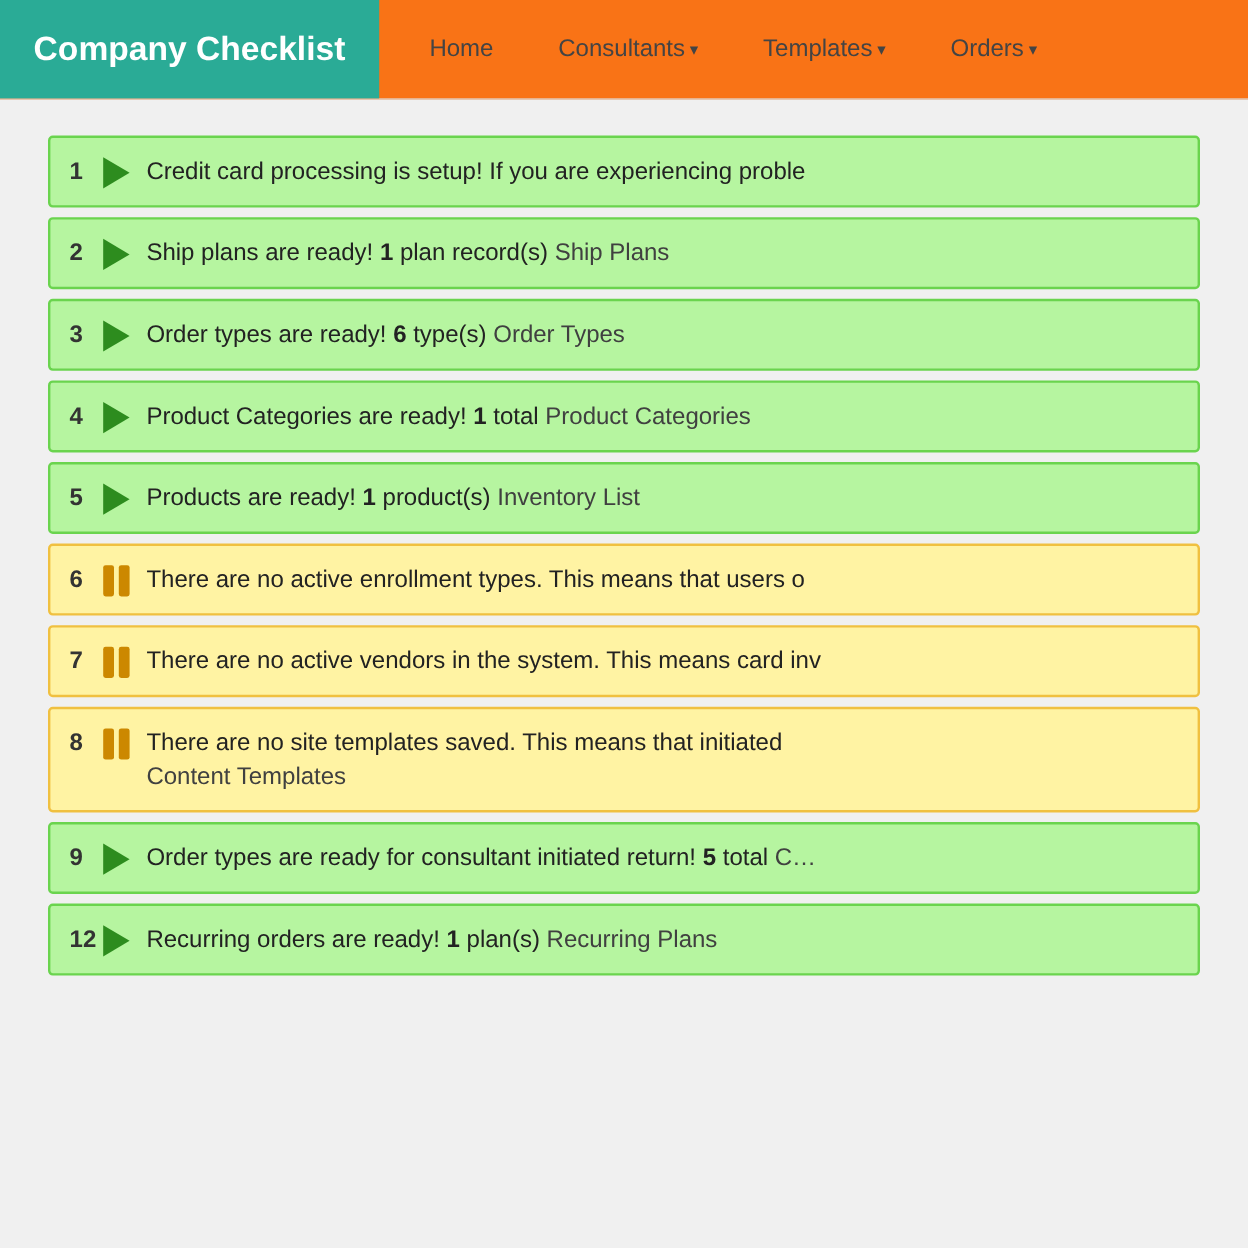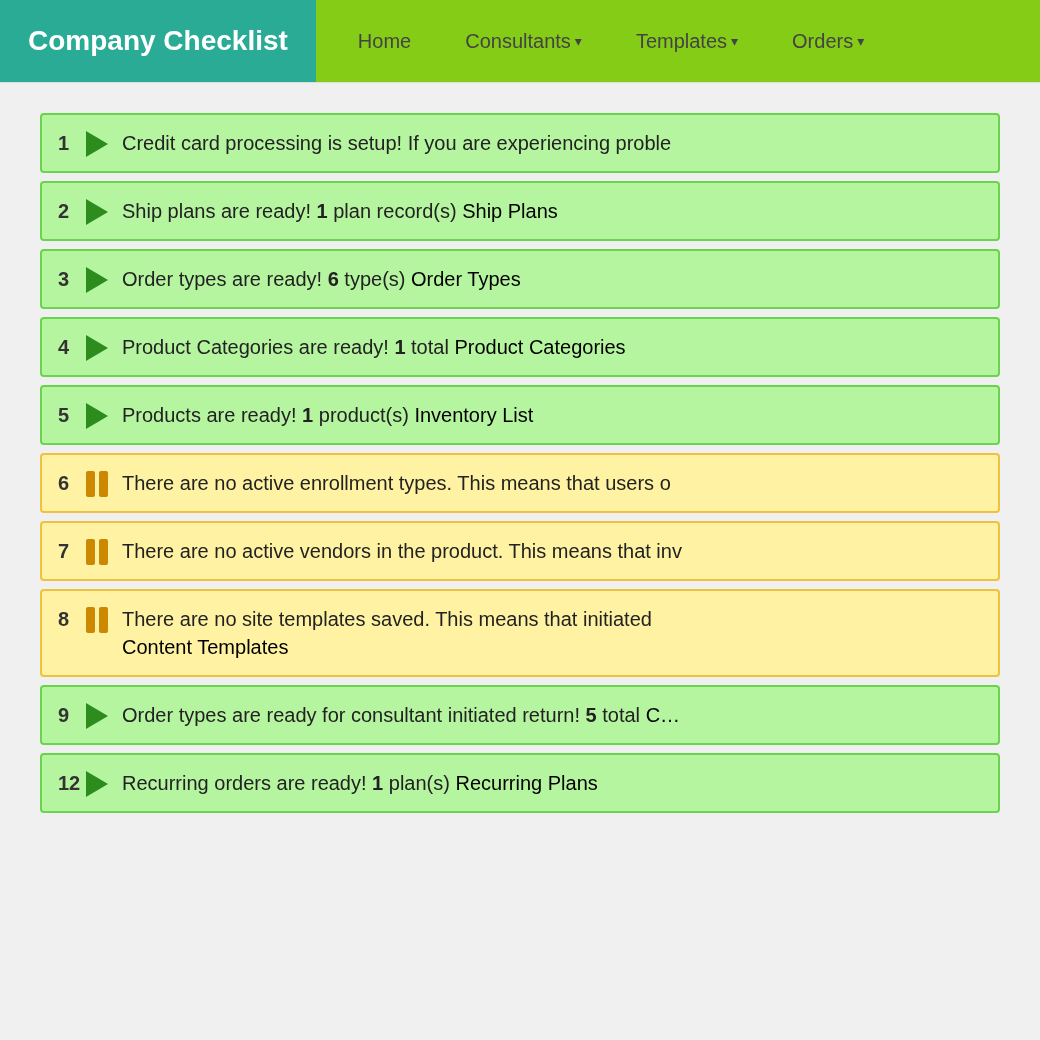--- a/index.html
+++ b/index.html
@@ -8,21 +8,21 @@
       background: #f0f0f0;
       width: 1040px;
       min-height: 1040px;
       overflow-x: hidden;
     }
 
     
     nav {
       display: flex;
       align-items: stretch;
-      background: #84cc16;
+      background: #f97316;
       border-bottom: 1px solid #ddd;
       height: 83px;
     }
     .nav-brand {
       background: #2aab96;
       color: #fff;
       font-size: 28px;
       font-weight: bold;
       padding: 0 28px;
       display: flex;
@@ -125,21 +125,21 @@
       border-radius: 2px;
     }
 
     .item-text {
       color: #222;
       flex: 1;
       overflow: hidden;
     }
 
     .item-text a {
-      color: #000000;
+      color: #404040;
       text-decoration: none;
     }
 
     .item-text strong {
       font-weight: bold;
     }
   </style>
 </head>
 <body>
 
@@ -212,21 +212,21 @@
         <div class="item-text">There are no active enrollment types. This means that users o</div>
       </div>
       <div class="item yellow">
         <span class="item-num">7</span>
         <div class="item-icon">
           <div class="pause-icon">
             <div class="pause-bar"></div>
             <div class="pause-bar"></div>
           </div>
         </div>
-        <div class="item-text">There are no active vendors in the product. This means that inv</div>
+        <div class="item-text">There are no active vendors in the system. This means card inv</div>
       </div>
       <div class="item yellow">
         <span class="item-num">8</span>
         <div class="item-icon">
           <div class="pause-icon">
             <div class="pause-bar"></div>
             <div class="pause-bar"></div>
           </div>
         </div>
         <div class="item-text"><span>There are no site templates saved. This means that initiated</span><br><a href="#">Content Templates</a></div>

